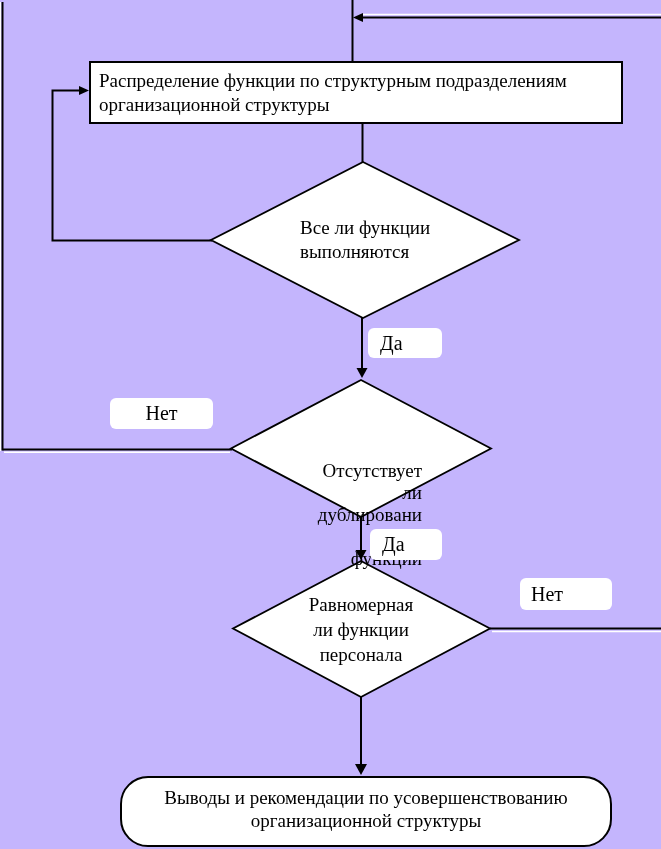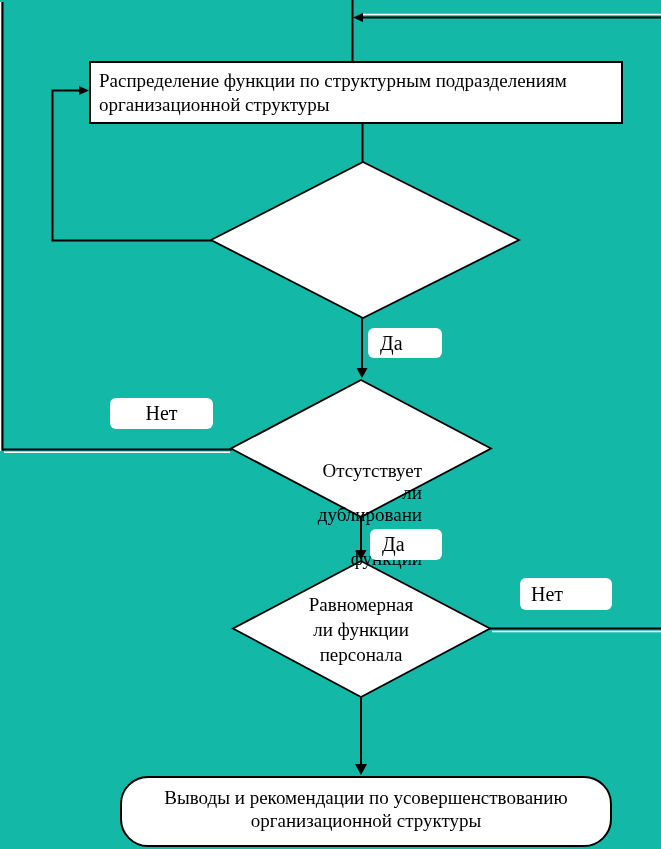--- a/index.html
+++ b/index.html
@@ -1,19 +1,19 @@
 <!DOCTYPE html>
 <html><head>
 <meta charset="utf-8">
 <style>
   html,body{margin:0;padding:0;background:#fff;}
   .canvas{
     position:relative;
     width:661px;height:849px;
-    background:#14b8a6;
+    background:#c4b5fd;
     overflow:hidden;
     font-family:"Liberation Serif","DejaVu Serif",serif;
     color:#000;
   }
   .canvas svg{position:absolute;left:0;top:0;z-index:1;}
   .node{
     position:absolute;
     background:#ffffff;
     border:2px solid #000;
     box-sizing:border-box;
@@ -92,20 +92,22 @@
     <polygon points="361,775 355,764 367,764" fill="#000"></polygon>
 
     <polygon points="363,162 519,240 363,318 211,240" fill="#ffffff" stroke="#000" stroke-width="1.8"></polygon>
     <polygon points="361,380 491,448.5 361,517 231,448.5" fill="#ffffff" stroke="#000" stroke-width="1.8"></polygon>
     <polygon points="361,561 490,628.5 361,697 233,628.5" fill="#ffffff" stroke="#000" stroke-width="1.8"></polygon>
   </svg>
 
   <div class="node process ml">Распределение функции по структурным подразделениям
 организационной структуры</div>
 
+  <div class="diamond-text dt-1 ml">Все ли функции
+выполняются</div>
 
   <div class="diamond-text dt-2 ml">Отсутствует
 ли
 дублировани
 е
 функции</div>
 
   <div class="diamond-text dt-3 ml">Равномерная
 ли функции
 персонала</div>

